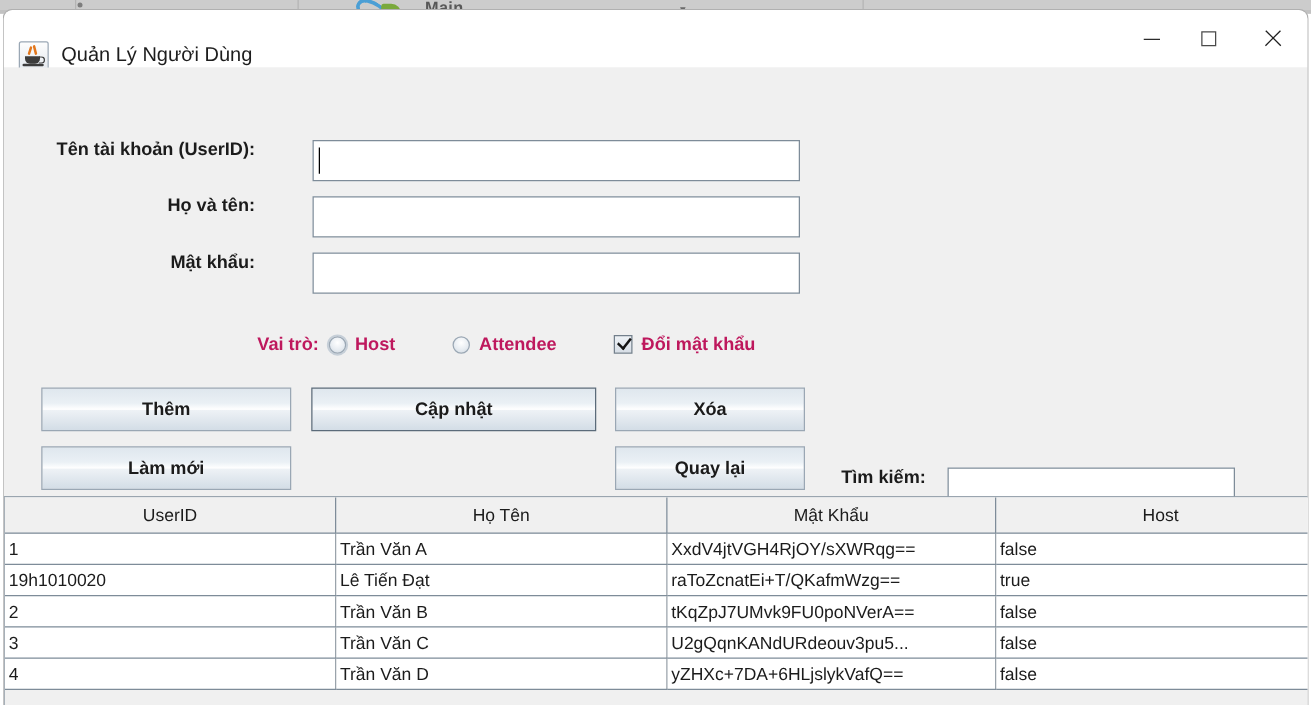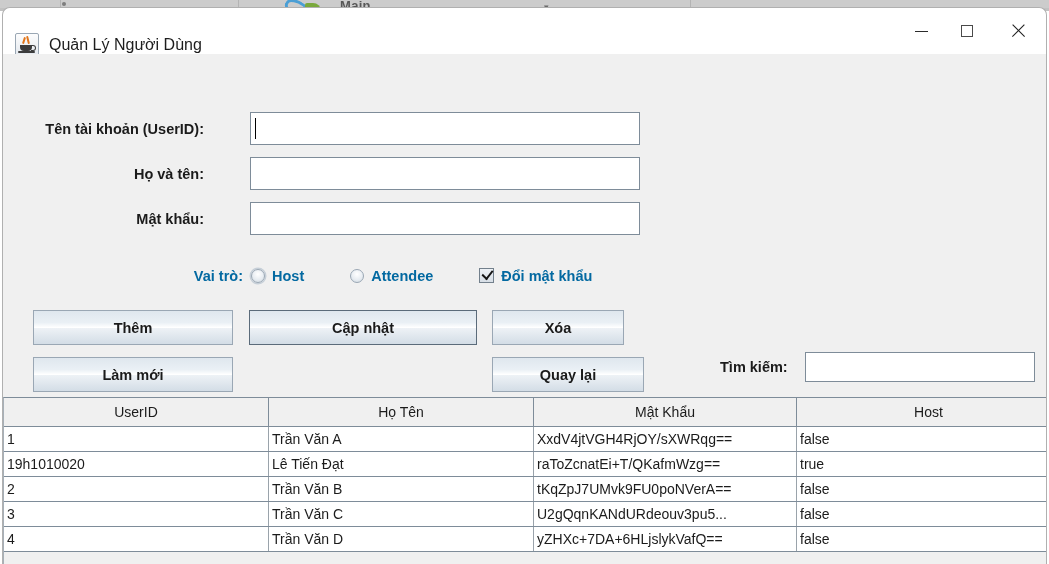--- a/index.html
+++ b/index.html
@@ -170,21 +170,21 @@
     position: relative;
     height: 511px;
     background: #f0f0f0;
   }
 
   
   .form-row {
     position: absolute;
     height: 33px;
     display: flex;
-    align-items: center;
+    align-items: flex-start;
     gap: 32px;
   }
   .form-label {
     width: 215px;
     text-align: right;
     font-size: 14.5px;
     font-weight: bold;
     color: #1b1b1b;
     padding-right: 14px;
     box-sizing: border-box;
@@ -211,21 +211,22 @@
 
   
   #row-role {
     position: absolute;
     left: 0; top: 205px;
     height: 33px;
     display: flex;
     align-items: center;
     font-size: 14.5px;
     font-weight: bold;
-    color: #0369a1;
+    color: #be185d;
+    padding-left: 12px;
   }
   #row-role .rolelabel {
     width: 248px;
     text-align: right;
     padding-right: 8px;
     box-sizing: border-box;
     white-space: nowrap;
   }
   .radio-opt, .check-opt {
     display: flex;
@@ -277,32 +278,30 @@
     align-items: center;
     justify-content: center;
     font-size: 14.5px;
     font-weight: bold;
     color: #1b1b1b;
     white-space: nowrap;
   }
   .btn.focused { border-color: #5b6b7a; }
   #btn-them     { left: 30px;  top: 256px; width: 200px; }
   #btn-capnhat  { left: 246px; top: 256px; width: 228px; }
-  #btn-xoa      { left: 489px; top: 256px; width: 132px; }
+  #btn-xoa      { left: 489px; top: 256px; width: 152px; }
   #btn-lammoi   { left: 30px;  top: 303px; width: 200px; }
   #btn-quaylai  { left: 489px; top: 303px; width: 152px; }
 
   
   #search-row {
     position: absolute;
-    left: 670px; top: 295px;
+    left: 670px; top: 320px;
     height: 35px;
     display: flex;
-    align-items: center;
-    margin-left: 47px;
   }
   #search-label {
     font-size: 14.5px;
     font-weight: bold;
     color: #1b1b1b;
     margin-right: 17px;
     white-space: nowrap;
   }
   #search-input {
     width: 230px; height: 30px;

